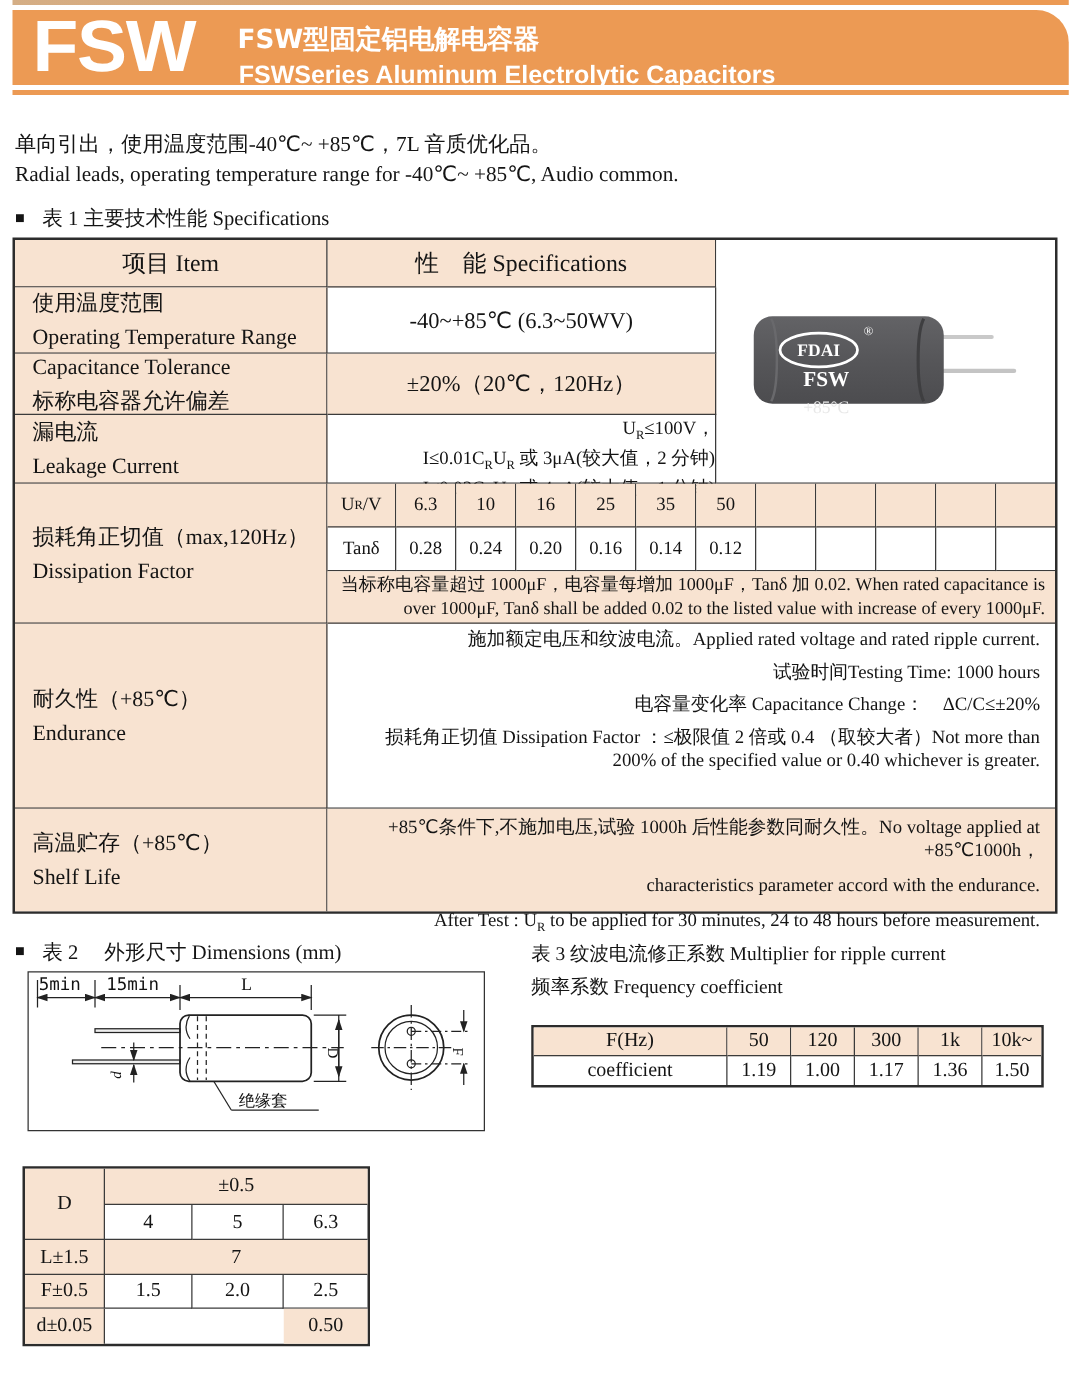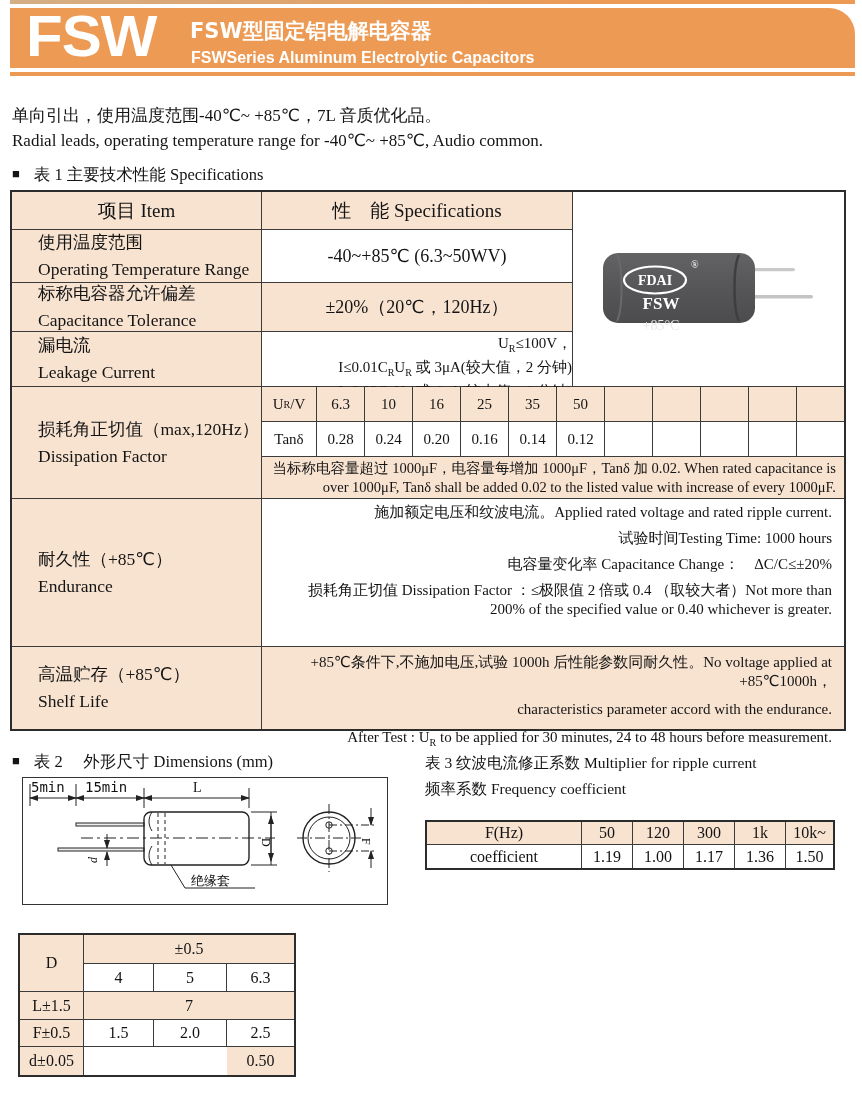--- a/index.html
+++ b/index.html
@@ -8,32 +8,32 @@
   .abs{position:absolute;box-sizing:border-box;}
   
   .topstrip{left:10px;top:0;width:845px;height:4px;background:linear-gradient(90deg,#d4ae86,#ec9a54 70%);}
   .banner{left:10px;top:8px;width:845px;height:60px;background:#ec9a54;border-radius:0 26px 0 0;}
   .botstrip{left:10px;top:72px;width:845px;height:4px;background:#ec9a54;}
   .logo{position:absolute;left:16px;top:-2px;font-family:"Liberation Sans",sans-serif;
         font-weight:bold;font-size:60px;line-height:62px;color:#fff;letter-spacing:-1px;transform:scaleY(.97);}
   .t-zh{position:absolute;left:180px;top:9px;font-family:"DejaVu Sans","Liberation Sans",sans-serif;
         font-weight:bold;font-size:21px;color:#fff;}
   .t-en{position:absolute;left:181px;top:41px;font-family:"Liberation Sans",sans-serif;
-        font-weight:bold;font-size:16px;color:#fff;}
+        font-weight:bold;font-size:20px;color:#fff;}
   .intro{left:12px;font-size:17px;}
   .sechead{left:12px;font-size:16.5px;}
   .sechead .bullet{display:inline-block;margin-right:14px;font-size:13px;vertical-align:2px;}
   
   .t1{left:10px;top:190px;width:836px;height:541px;border:2px solid #2c2c2c;background:#fff;}
   .t1cell{position:absolute;box-sizing:border-box;border:0 solid #3b3b3b;
           display:flex;align-items:center;justify-content:center;text-align:center;}
   .br{border-right-width:1px}.bb{border-bottom-width:1px}
   .pink{background:#f8e3d1;}
   .item{flex-direction:column;align-items:flex-start;justify-content:center;
-        padding-left:26px;text-align:left;font-size:17.5px;line-height:27px;}
+        padding-left:14px;text-align:left;font-size:17.5px;line-height:27px;}
   .hdr{font-size:19px;}
   .val{font-size:18px;}
   .blk{display:block;text-align:right;}
   .leak{font-size:15px;line-height:18px;padding:2px 0 0 8px;}
   .leak .ind{padding-left:22px;}
   .sub{font-size:15px;}
   .note{font-size:14.5px;line-height:19px;padding:2px 8px 0 8px;}
   .paras{font-size:15px;padding:4px 12px 0 10px;}
   .paras p{margin:0 0 7px 0;line-height:19px;}
   .shelfp{font-size:15px;padding:6px 12px 0 10px;}
@@ -92,22 +92,22 @@
       </svg>
     </div>
 
     <div class="t1cell pink br bb item" style="left:0;top:38px;width:250px;height:53px;">
       <span>使用温度范围</span>
       <span>Operating Temperature Range</span>
     </div>
     <div class="t1cell br bb val" style="left:250px;top:38px;width:311px;height:53px;">-40~+85℃ (6.3~50WV)</div>
 
     <div class="t1cell pink br bb item" style="left:0;top:91px;width:250px;height:49px;">
+      <span>Capacitance Tolerance</span>
       <span>标称电容器允许偏差</span>
-      <span>Capacitance Tolerance</span>
     </div>
     <div class="t1cell pink br bb val" style="left:250px;top:91px;width:311px;height:49px;">±20%（20℃，120Hz）</div>
 
     <div class="t1cell pink br bb item" style="left:0;top:140px;width:250px;height:55px;">
       <span>漏电流</span>
       <span>Leakage Current</span>
     </div>
     <div class="t1cell br bb blk leak" style="left:250px;top:140px;width:311px;height:55px;display:block;">
       <div>U<sub>R</sub>≤100V，</div>
       <div class="ind">I≤0.01C<sub>R</sub>U<sub>R</sub> 或 3μA(较大值，2 分钟)</div>

